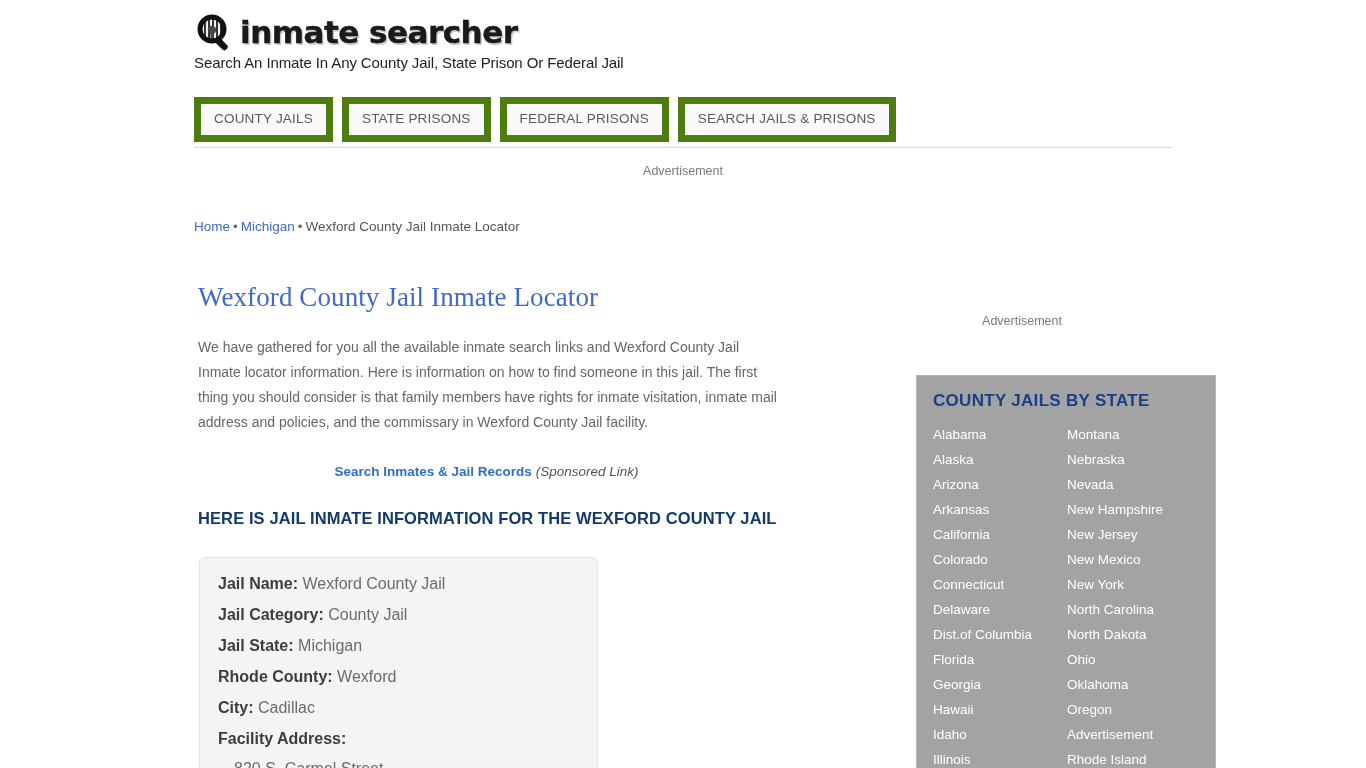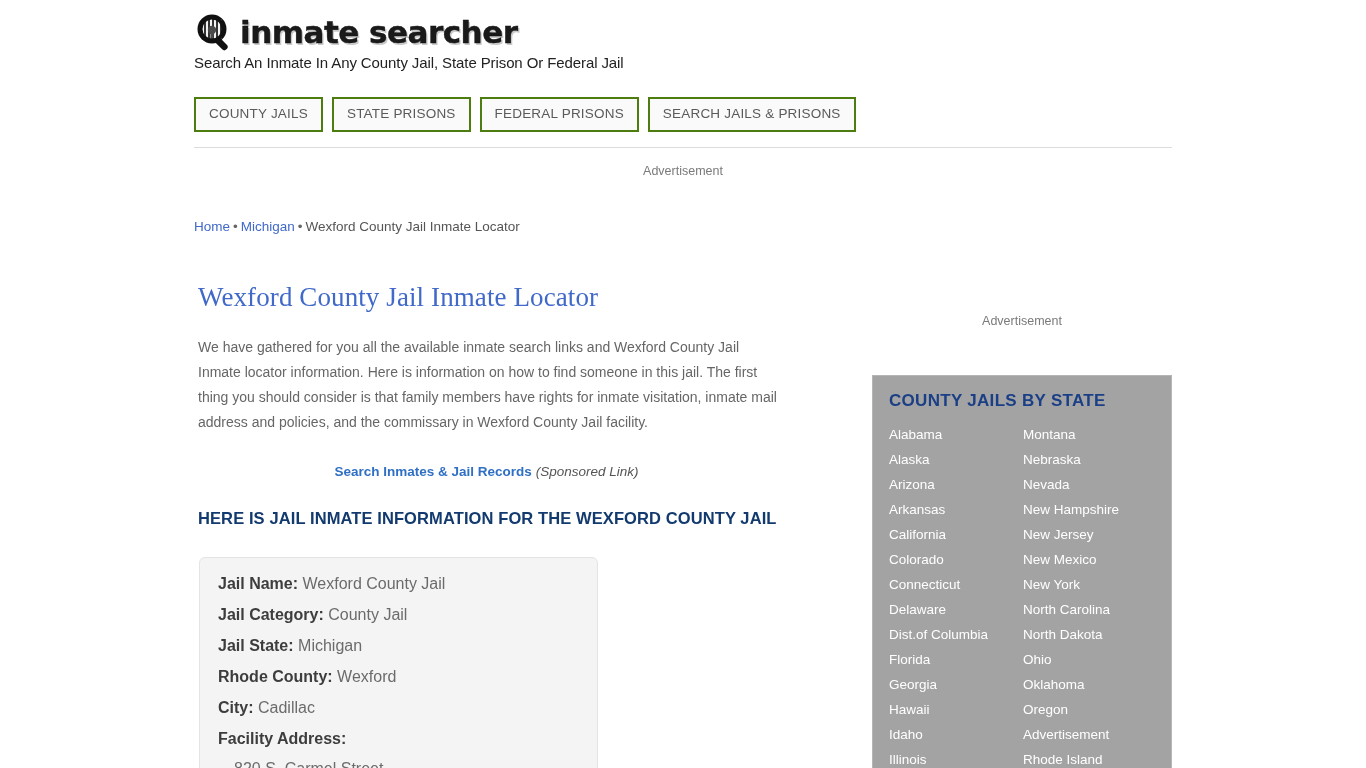--- a/index.html
+++ b/index.html
@@ -62,21 +62,21 @@
 
   
   .nav {
     position: absolute;
     left: 194px;
     top: 97px;
     display: flex;
     gap: 9px;
   }
   .nav-btn {
-    border: 2px solid #4d7c0f;
+    border: 7px solid #4d7c0f;
     background: #fafafa;
     color: #5a5a5a;
     font-size: 13.5px;
     padding: 8px 13px 9px 13px;
     line-height: 1;
     letter-spacing: 0.2px;
     white-space: nowrap;
     cursor: pointer;
     text-decoration: none;
     display: inline-block;
@@ -199,21 +199,21 @@
   .jail-card .addr-line {
     display: block;
     padding-left: 16px;
     margin-top: 10px;
     color: #6b6b6b;
   }
 
   
   .sidebar {
     position: absolute;
-    left: 872px;
+    left: 916px;
     top: 375px;
     width: 300px;
     height: 393px;
     background: #a3a3a3;
     border: 1px solid #b5b5b5;
     border-bottom: none;
     padding: 14px 16px 0 16px;
     overflow: hidden;
   }
   .sidebar h3 {

